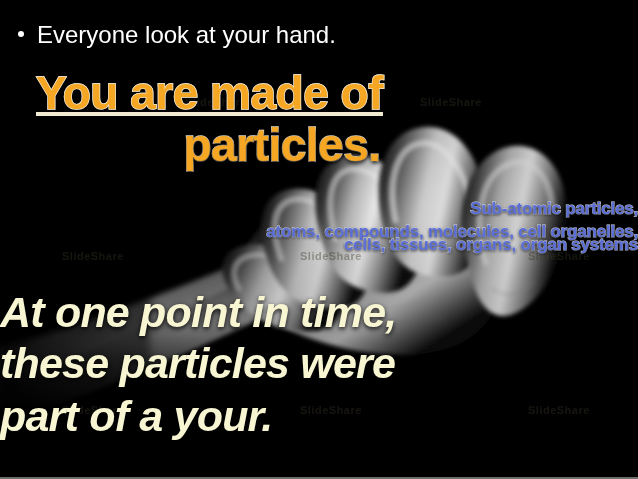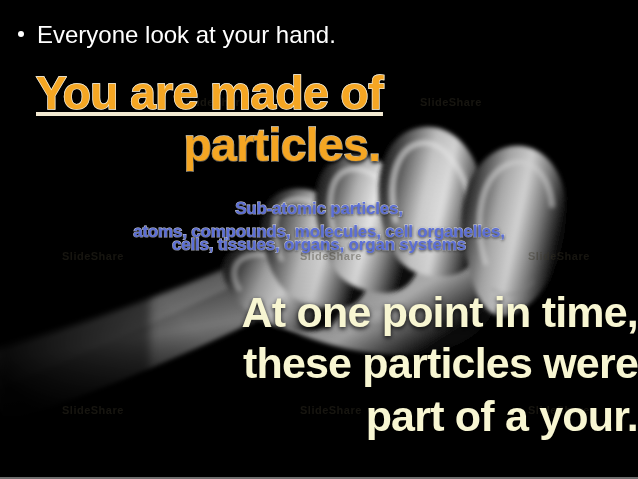--- a/index.html
+++ b/index.html
@@ -91,35 +91,36 @@
   
   .blue {
     color: #5C6FD8;
     font-weight: bold;
     font-size: 17px;
     letter-spacing: -0.2px;
     -webkit-text-stroke: 1.1px #e8ecfb;
     paint-order: stroke fill;
     text-shadow: 0 1px 3px rgba(0,0,0,.9);
     left: 0; right: 0;
-    text-align: center;
+    text-align: right;
   }
   #blue-1 { top: 199px; }
   #blue-2 { top: 222px; }
   #blue-3 { top: 235px; }
 
   
   .cream {
     color: #F8F6D2;
     font-weight: bold;
     font-size: 43px;
     letter-spacing: -0.8px;
     left: 0; right: 0;
-    text-align: right;
+    text-align: left;
     text-shadow: 0 2px 5px rgba(0,0,0,.9);
+    font-style: italic;
   }
   #cream-1 { top: 288px; }
   #cream-2 { top: 339px; }
   #cream-3 { top: 392px; }
 </style>
 </head>
 <body>
 
 <div id="slide">
 

